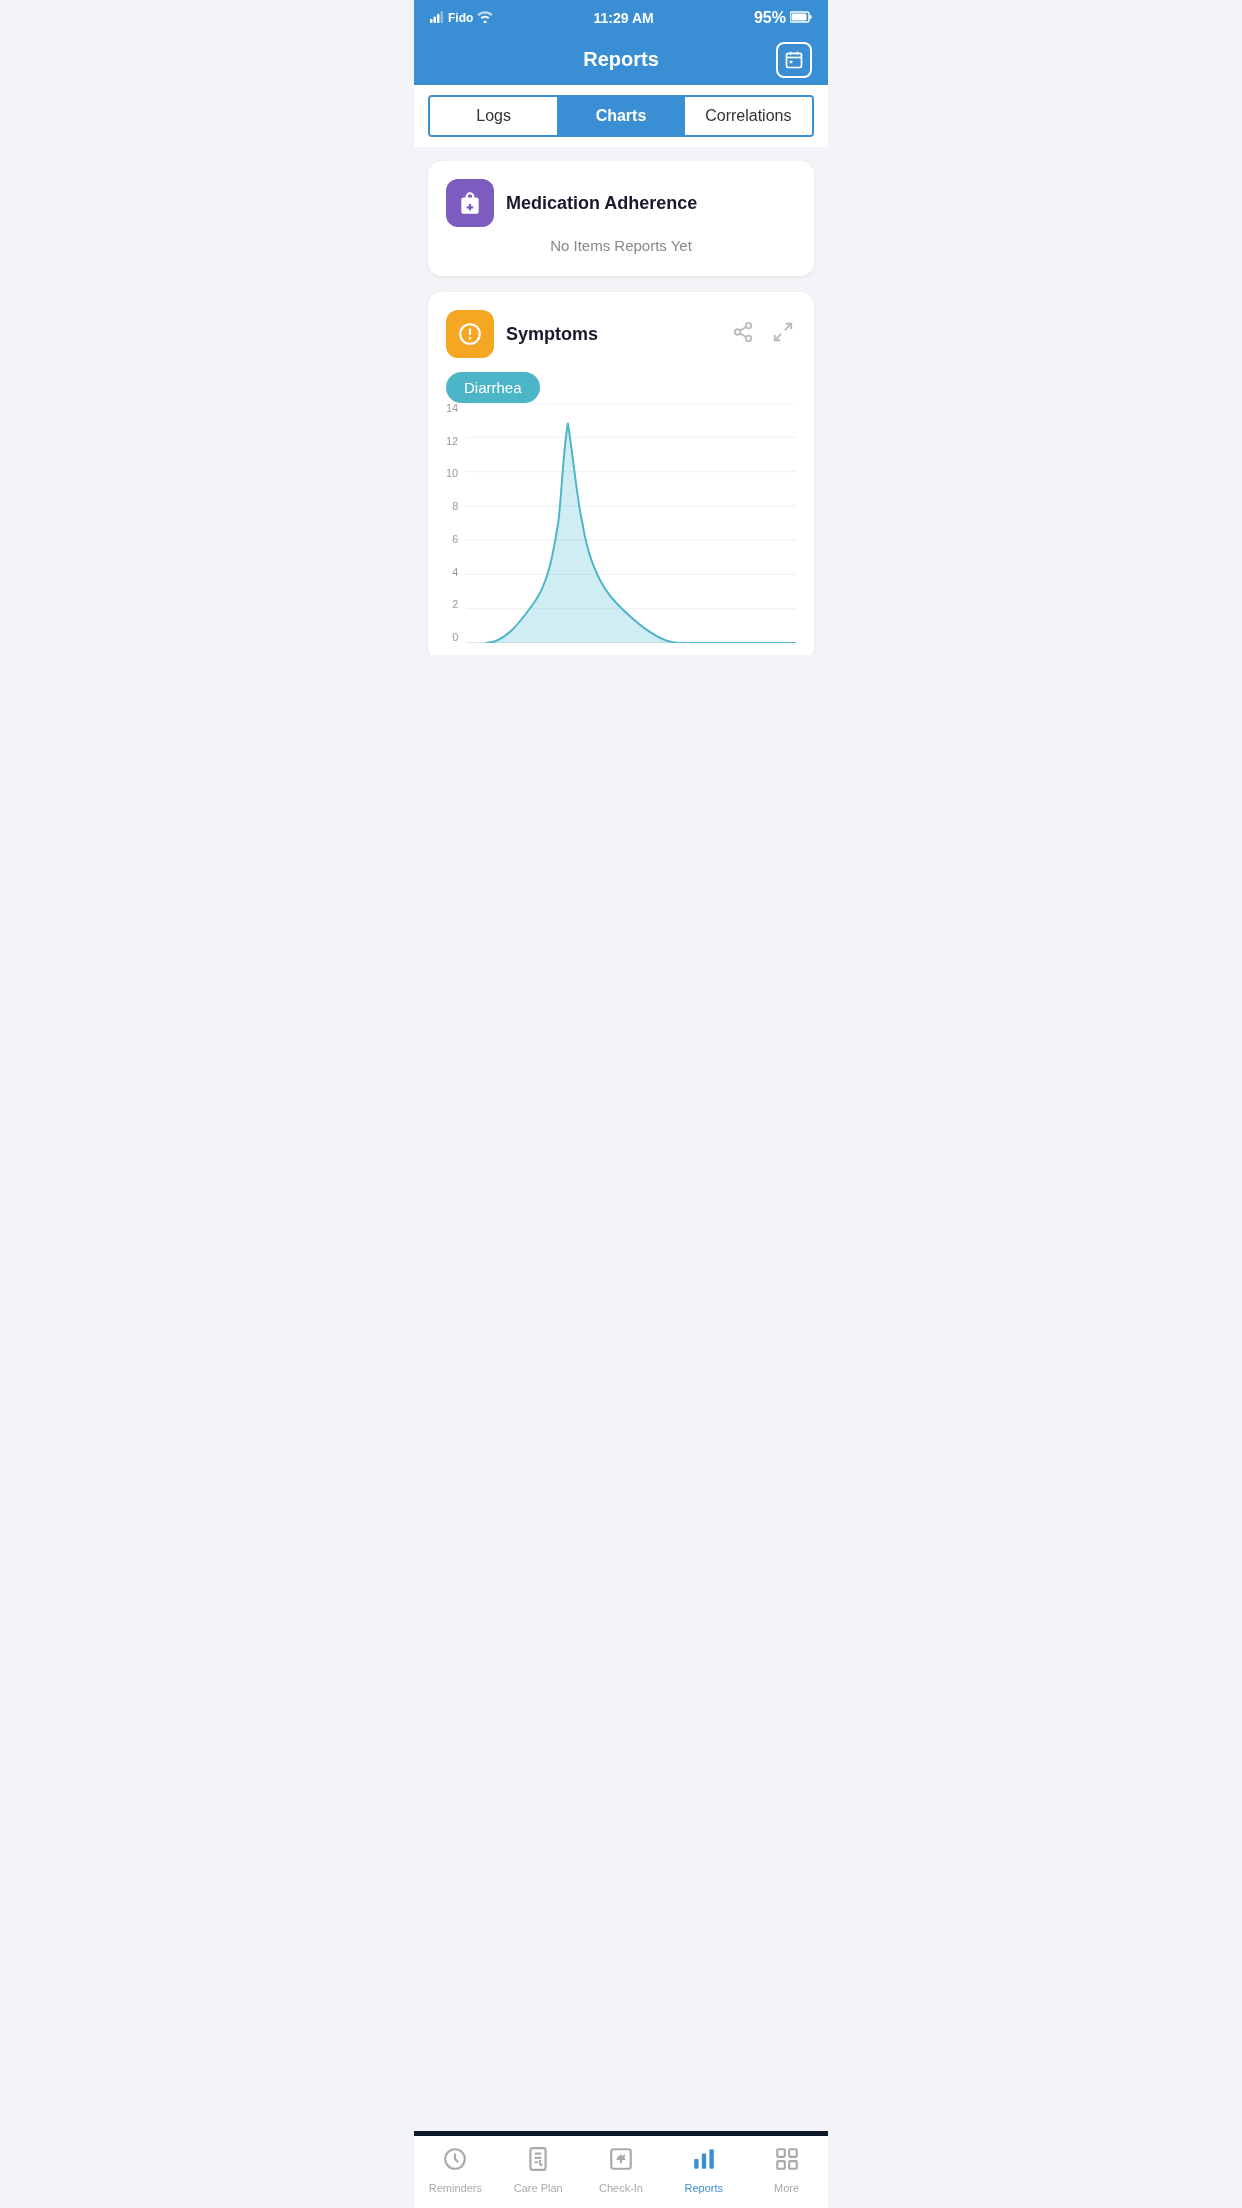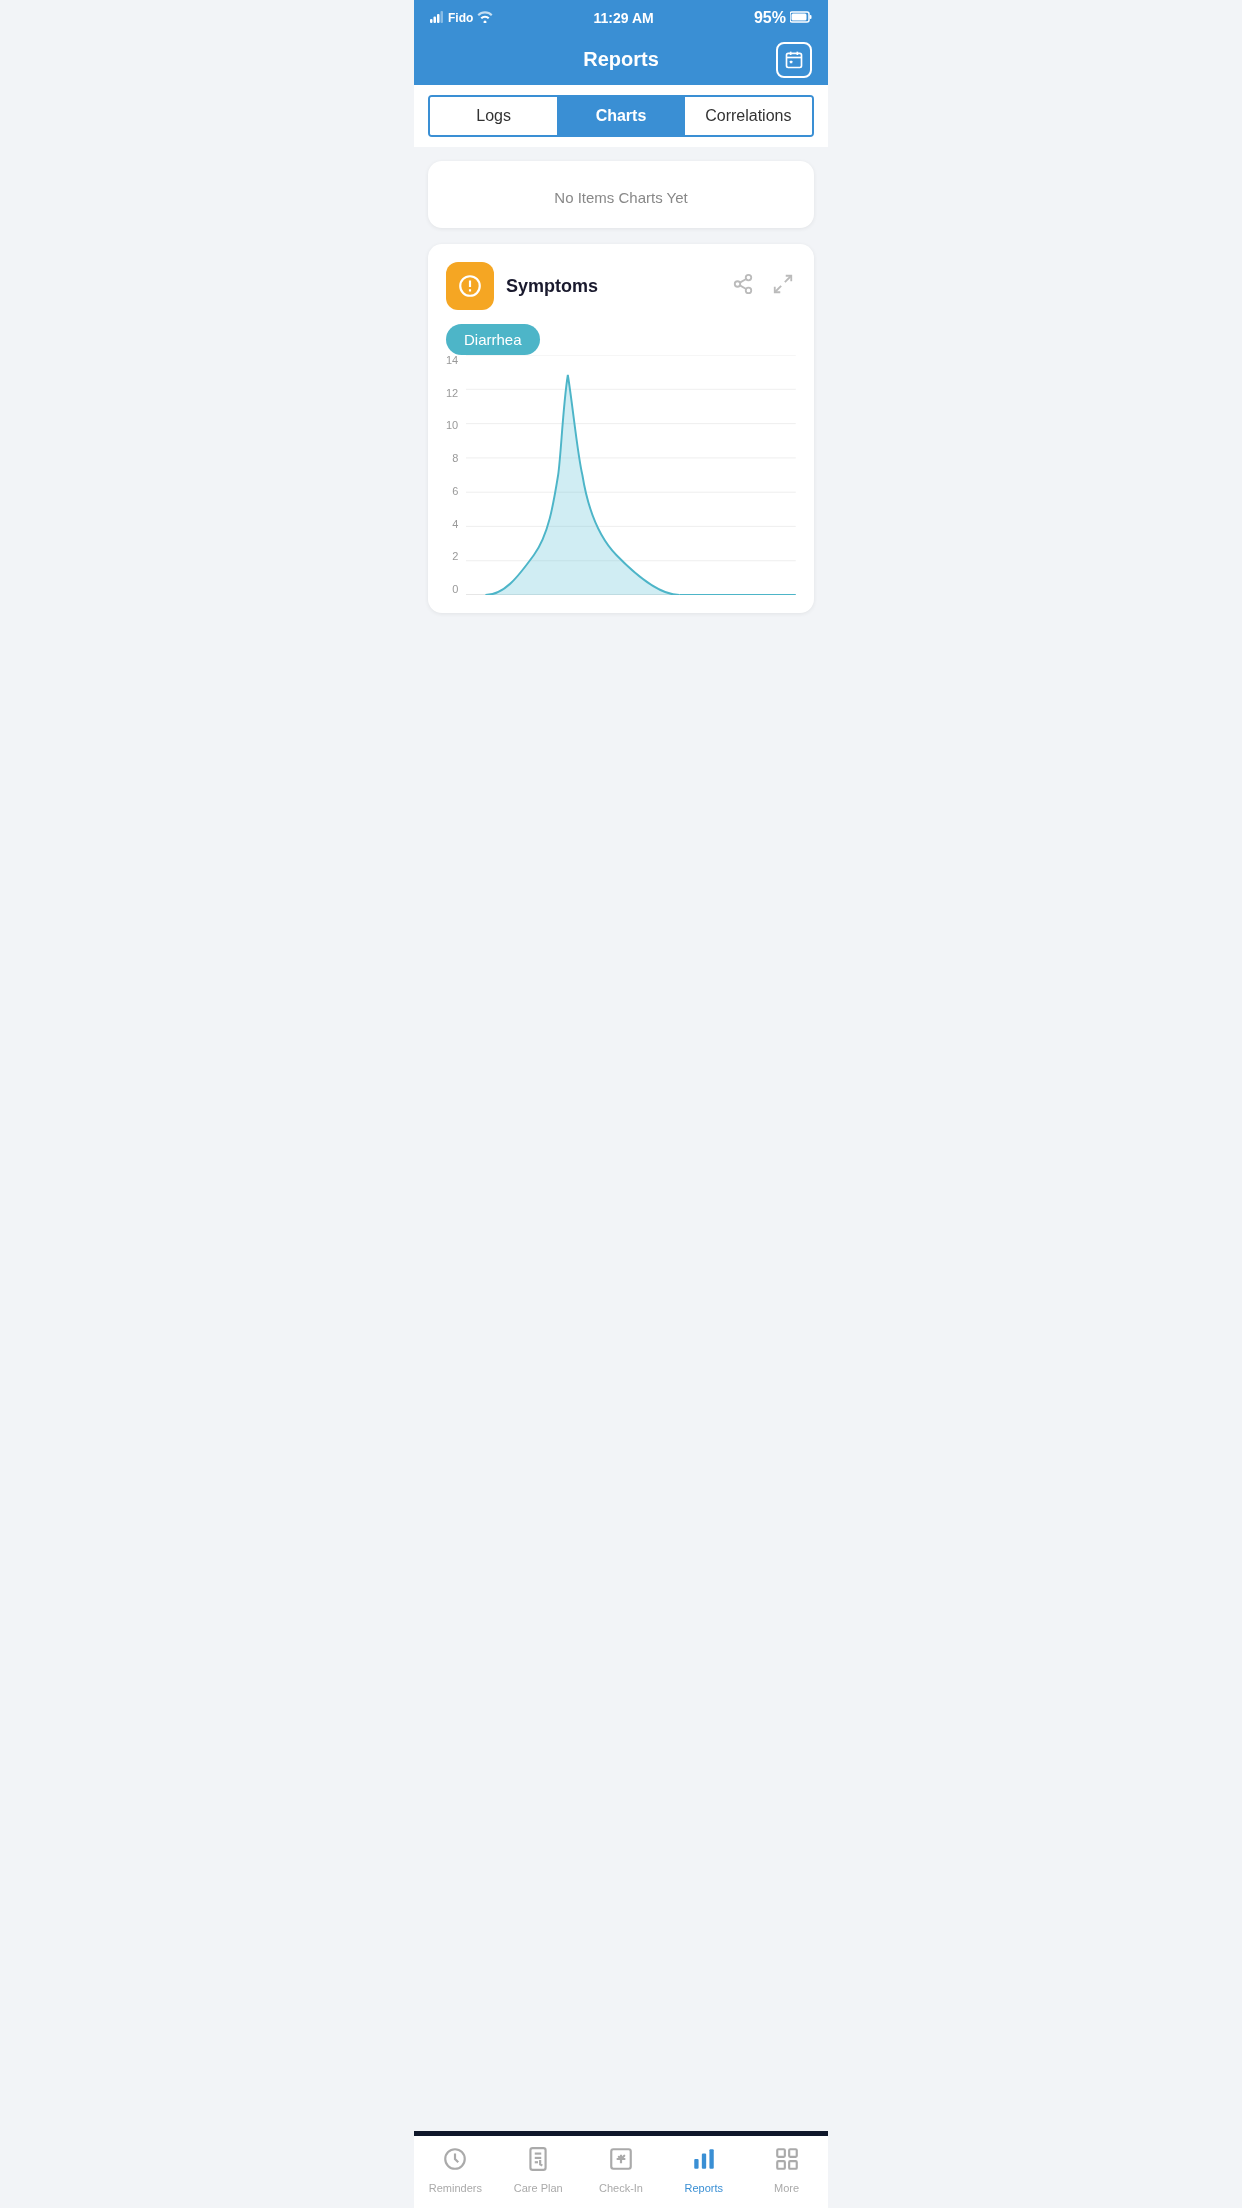--- a/index.html
+++ b/index.html
@@ -290,21 +290,29 @@
   <div class="tabs">
     <button class="tab">Logs</button>
     <button class="tab active">Charts</button>
     <button class="tab">Correlations</button>
   </div>
 </div>
 
 <div class="scroll-content" style="position:relative;">
 
   <div class="card">
-    <div class="card-empty">No Items Charts Yet</div>
+    <div class="card-header">
+      <div class="card-icon purple">
+        <svg width="26" height="26" viewBox="0 0 24 24" fill="white">
+          <path d="M12 2C9.79 2 8 3.79 8 6v1H6c-1.1 0-2 .9-2 2v11c0 1.1.9 2 2 2h12c1.1 0 2-.9 2-2V9c0-1.1-.9-2-2-2h-2V6c0-2.21-1.79-4-4-4zm0 2c1.1 0 2 .9 2 2v1h-4V6c0-1.1.9-2 2-2zm1 9v2h2v2h-2v2h-2v-2H9v-2h2v-2h2z"></path>
+        </svg>
+      </div>
+      <span class="card-title">Medication Adherence</span>
+    </div>
+    <div class="card-empty">No Items Reports Yet</div>
   </div>
 
   <div class="card">
     <div class="card-header">
       <div class="card-icon orange">
         <svg width="26" height="26" viewBox="0 0 24 24" fill="white">
           <path d="M12 2a10 10 0 100 20A10 10 0 0012 2zm0 18a8 8 0 110-16 8 8 0 010 16zm-1-5h2v2h-2zm0-8h2v6h-2z"></path>
         </svg>
       </div>
       <span class="card-title">Symptoms</span>

